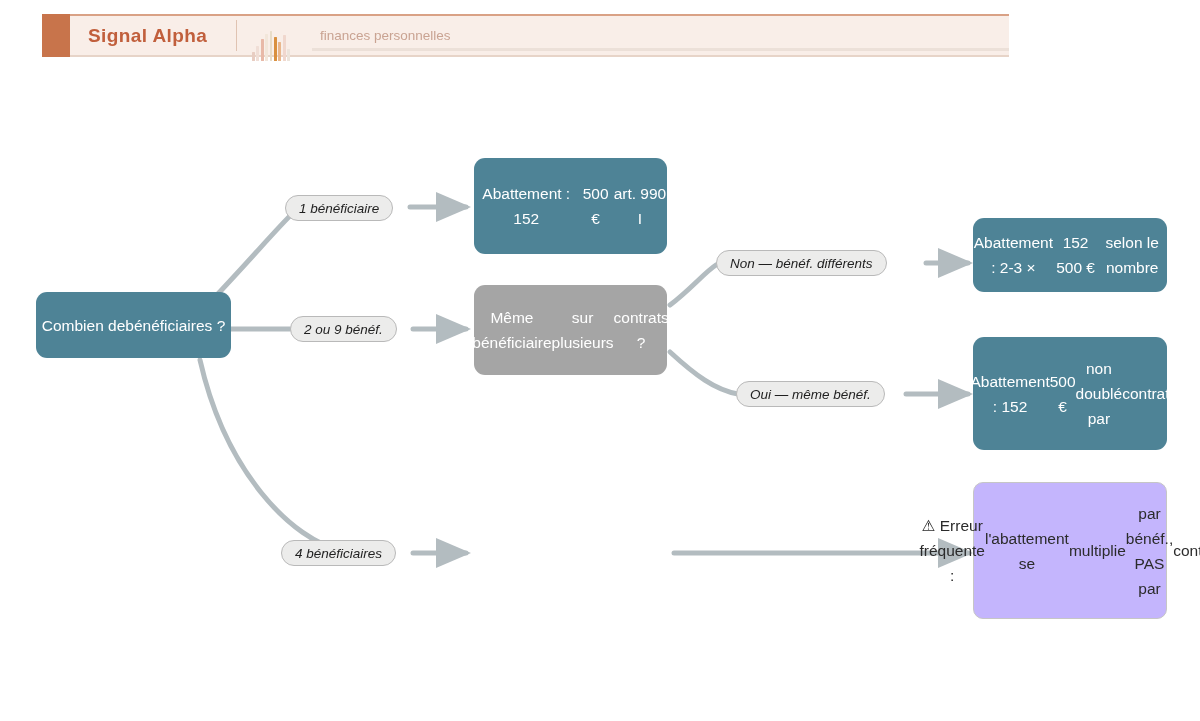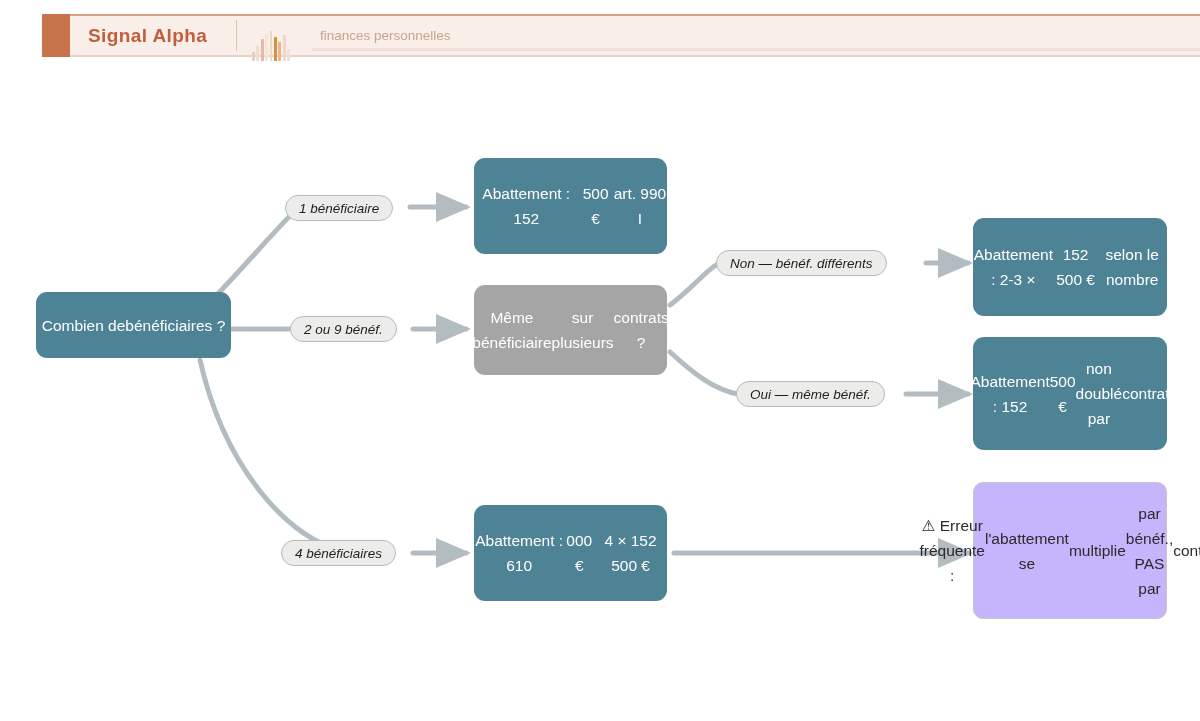--- a/index.html
+++ b/index.html
@@ -13,21 +13,21 @@
     position: relative;
     overflow: hidden;
     font-family: "Liberation Sans", sans-serif;
   }
 
   
   .header-wrap {
     position: absolute;
     left: 0;
     top: 14px;
-    width: 1200px;
+    width: 1009px;
     height: 43px;
     border-radius: 16px;
   }
   .header-band {
     position: absolute;
     left: 42px;
     top: 0;
     right: 0;
     height: 43px;
     background: #f9eee8;
@@ -225,38 +225,33 @@
     <span>500 €</span>
     <span>art. 990 I</span>
   </div>
 
   <div class="node node-gray" style="left:474px; top:285px; width:193px; height:90px;">
     <span>Même bénéficiaire</span>
     <span>sur plusieurs</span>
     <span>contrats ?</span>
   </div>
 
-  <div class="node node-teal" style="left:973px; top:218px; width:194px; height:98px;">
+  <div class="node node-teal" style="left:973px; top:218px; width:194px; height:74px;">
     <span>Abattement : 2-3 ×</span>
     <span>152 500 €</span>
     <span>selon le nombre</span>
   </div>
 
   <div class="node node-teal" style="left:973px; top:337px; width:194px; height:113px;">
     <span>Abattement : 152</span>
     <span>500 €</span>
     <span>non doublé par</span>
     <span>contrat</span>
   </div>
 
-  <div class="node node-teal" style="left:474px; top:505px; width:193px; height:96px;">
-    <span>Abattement : 610</span>
-    <span>000 €</span>
-    <span>4 × 152 500 €</span>
-  </div>
 
   <div class="node node-warn" style="left:973px; top:482px; width:194px; height:137px;">
     <span>⚠ Erreur fréquente :</span>
     <span>l'abattement se</span>
     <span>multiplie</span>
     <span>par bénéf., PAS par</span>
     <span>contrat</span>
   </div>
 
   <div class="edge-label" style="left:285px; top:195px;">1 bénéficiaire</div>

